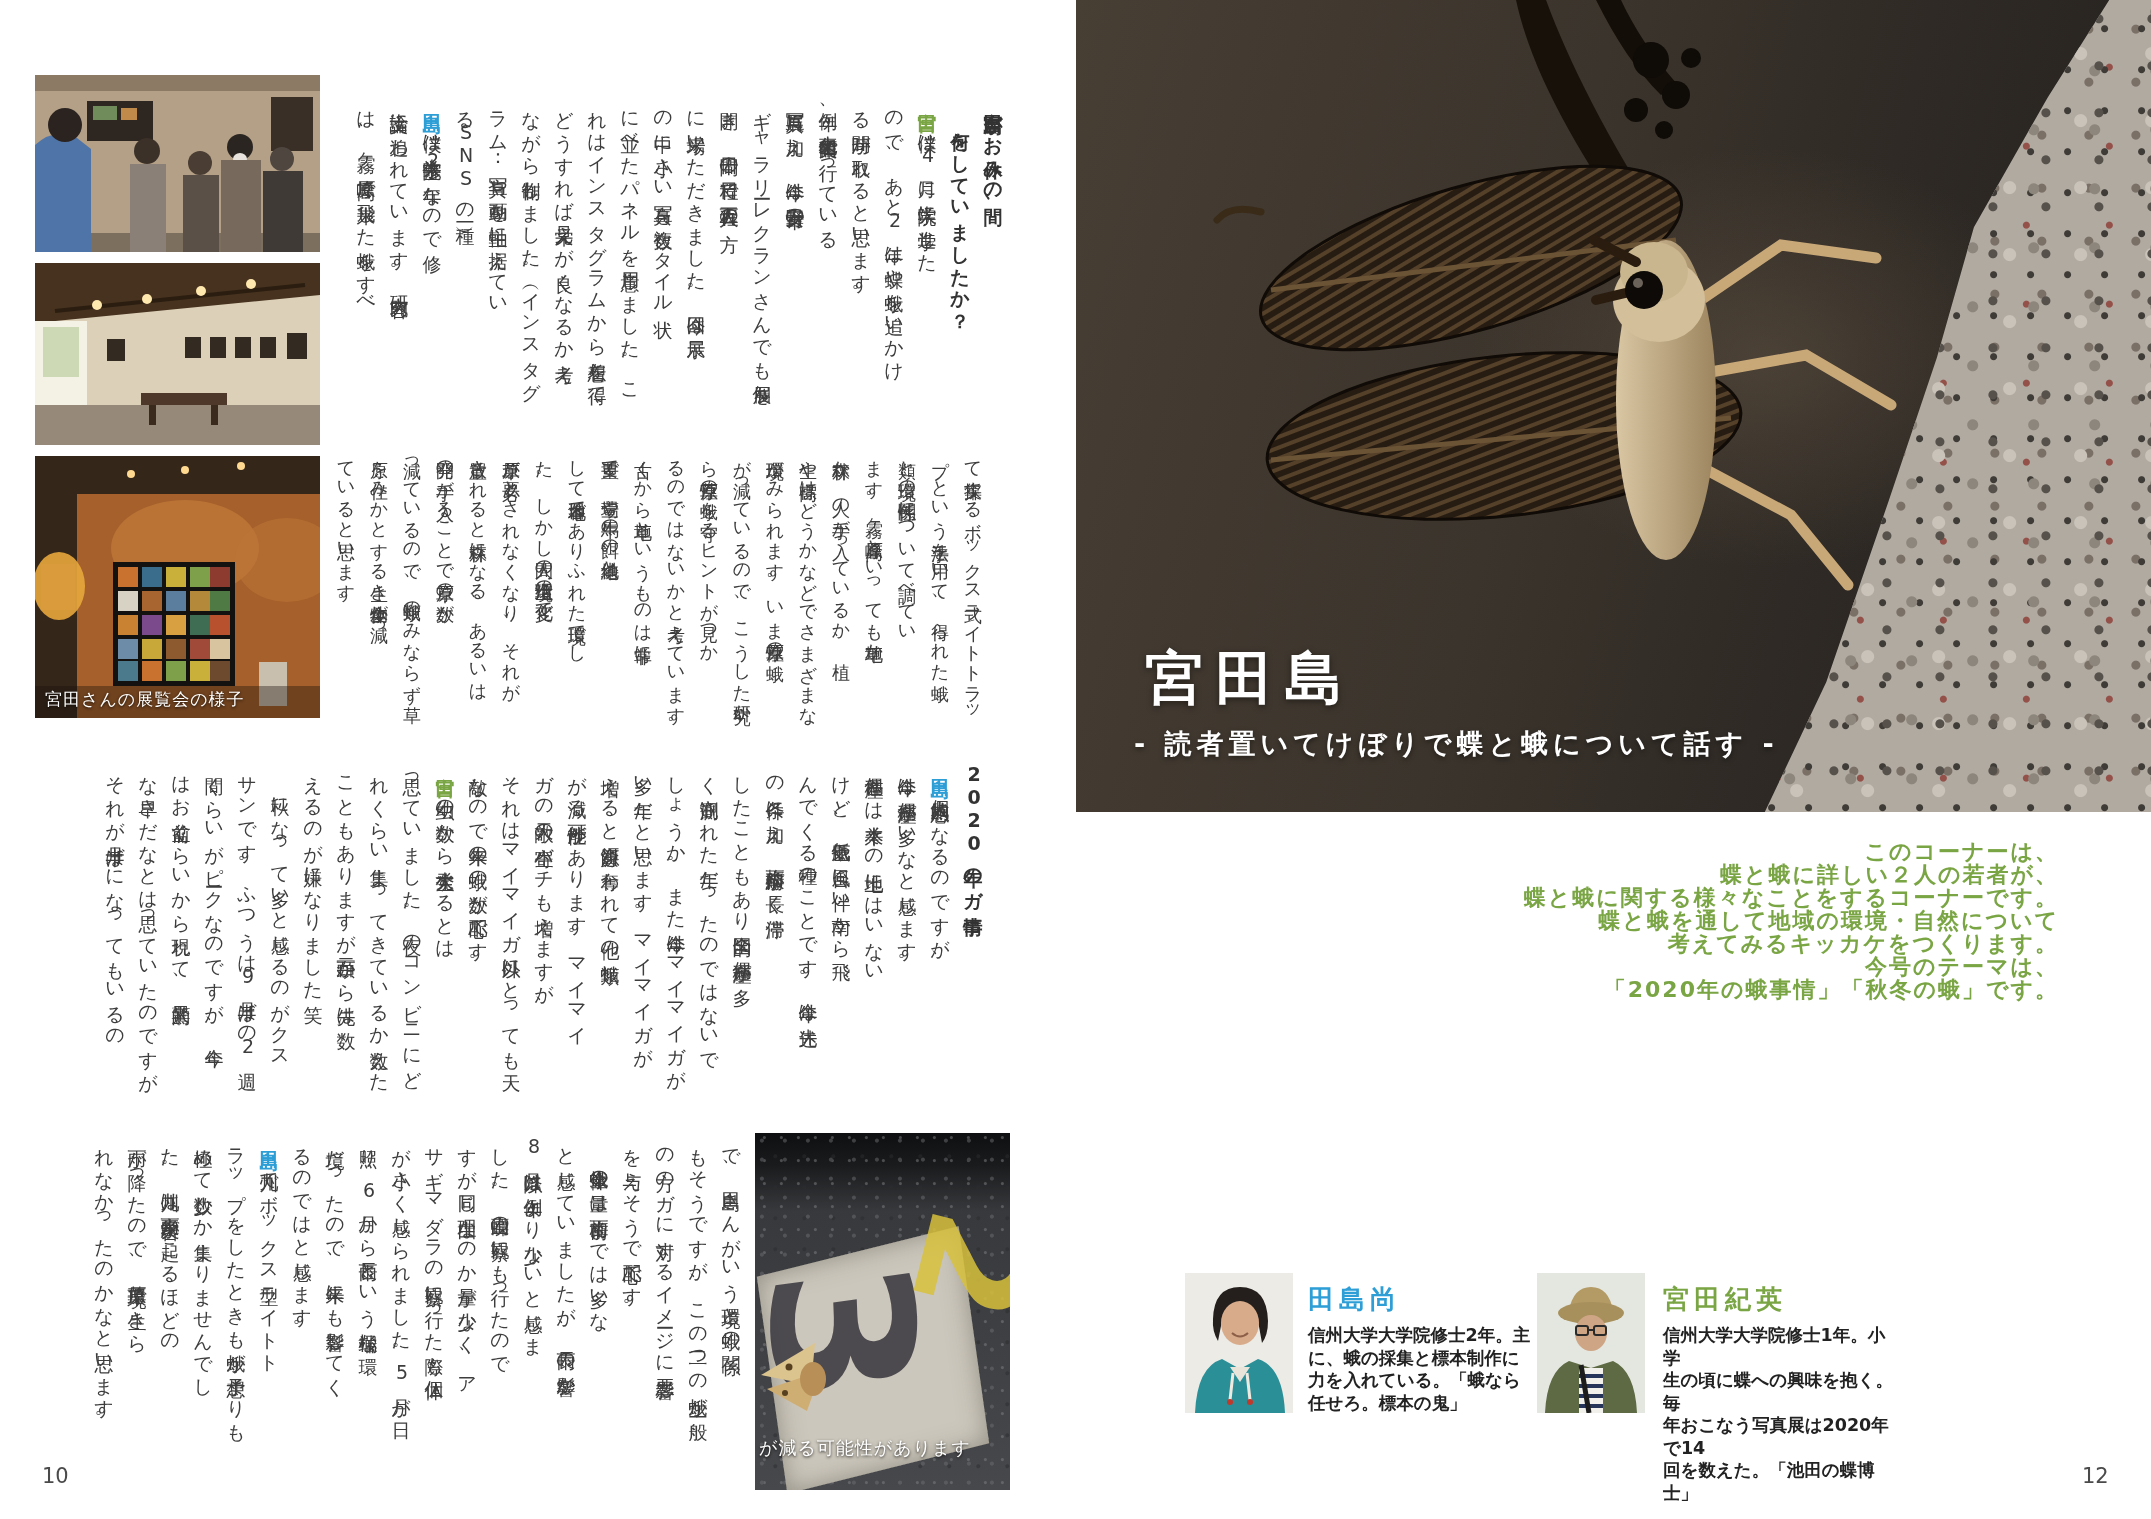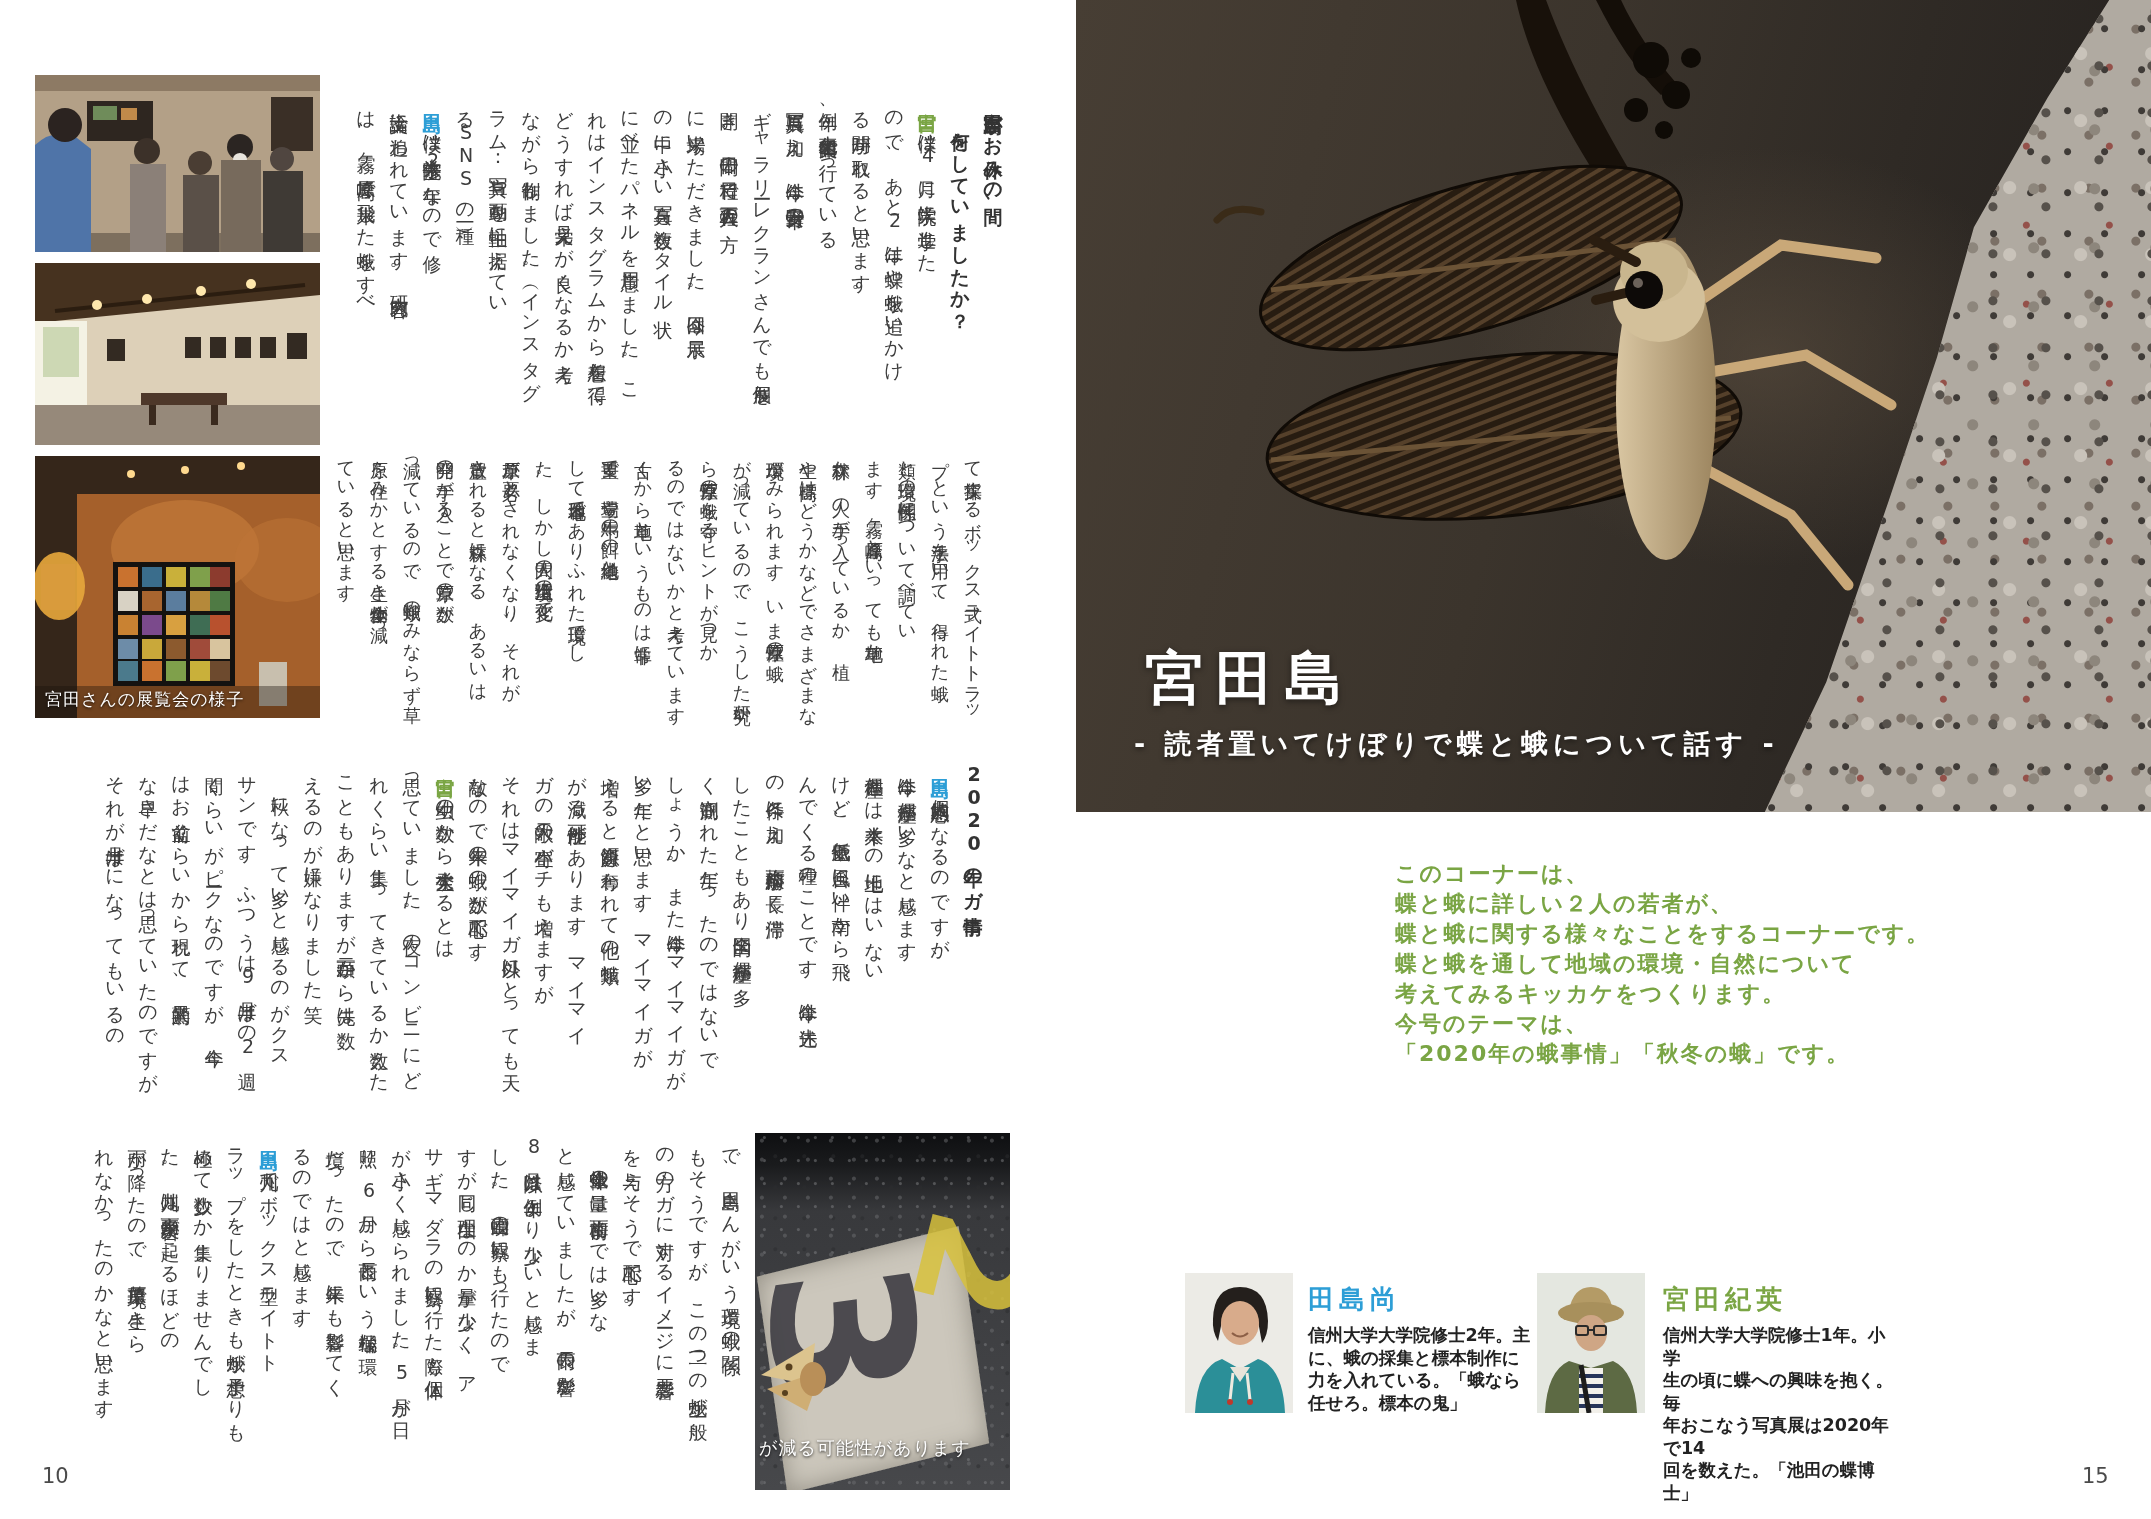--- a/index.html
+++ b/index.html
@@ -80,22 +80,22 @@
       radial-gradient(circle at 55% 55%,#7b7066 0 4px,transparent 5px),
       radial-gradient(circle at 45% 85%,#94514a 0 3px,transparent 4px);
     background-size:53px 47px,61px 59px,37px 41px,71px 67px,47px 53px,83px 79px;
     clip-path:polygon(84% 0,100% 0,100% 100%,56% 100%,61% 84%,66% 62%,70% 44%,73% 28%,79% 12%);}
   .moth-art{position:absolute;inset:0;}
   .hero-title{position:absolute;left:69px;top:640px;font-size:58px;font-weight:700;color:#fff;
     letter-spacing:12px;text-shadow:0 2px 6px rgba(0,0,0,.5);}
   .hero-subtitle{position:absolute;left:58px;top:726px;font-size:27px;font-weight:600;color:#fff;
     letter-spacing:5px;text-shadow:0 2px 5px rgba(0,0,0,.5);}
 
-  .intro{position:absolute;left:319px;top:859px;width:664px;text-align:left;white-space:pre-line;
-    color:var(--green);font-size:22px;font-weight:600;line-height:30px;letter-spacing:2px;}
+  .intro{position:absolute;left:319px;top:840px;width:664px;text-align:right;white-space:pre-line;
+    color:var(--green);font-size:22px;font-weight:600;line-height:23px;letter-spacing:2px;}
 
   
   .avatar{position:absolute;width:108px;height:140px;overflow:hidden;background:#e9e8e2;}
   .avatar svg{display:block;}
   .av1{left:109px;top:1273px;}
   .av2{left:461px;top:1273px;}
   .pcol{position:absolute;width:240px;}
   .pc1{left:232px;top:1282px;}
   .pc2{left:587px;top:1282px;}
   .pname{font-size:26px;font-weight:700;letter-spacing:5px;margin-bottom:7px;}
@@ -408,15 +408,15 @@
       </svg>
     </figure>
     <div class="pcol pc2">
       <div class="pname pname-green">宮田紀英</div>
       <div class="pbio">信州大学大学院修士1年。小学
 生の頃に蝶への興味を抱く。毎
 年おこなう写真展は2020年で14
 回を数えた。「池田の蝶博士」</div>
     </div>
 
-    <div class="pageno pn-right">15</div>
+    <div class="pageno pn-right">12</div>
   </section>
 </div>
 
 </body></html>

